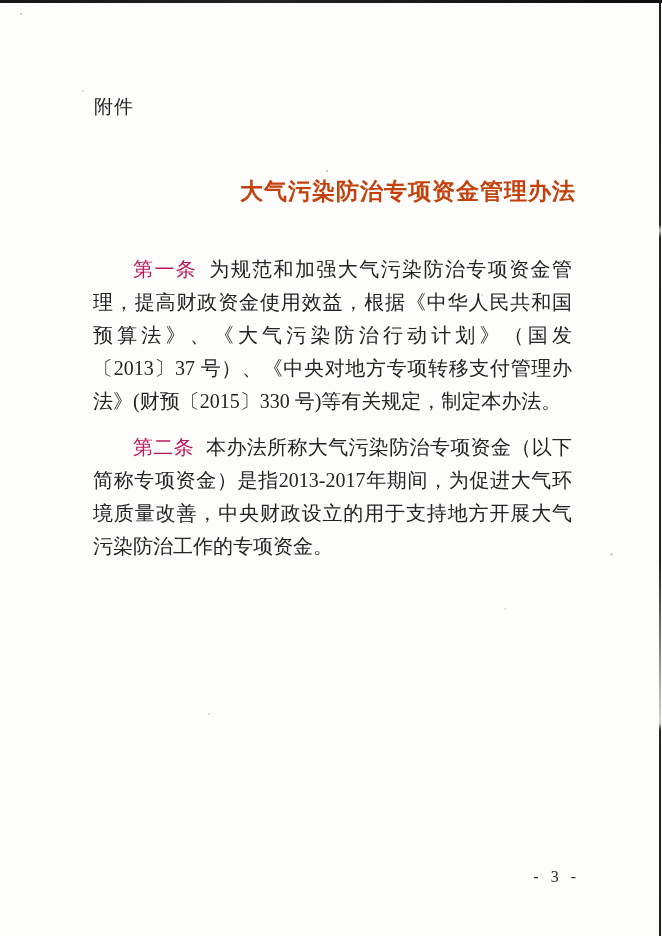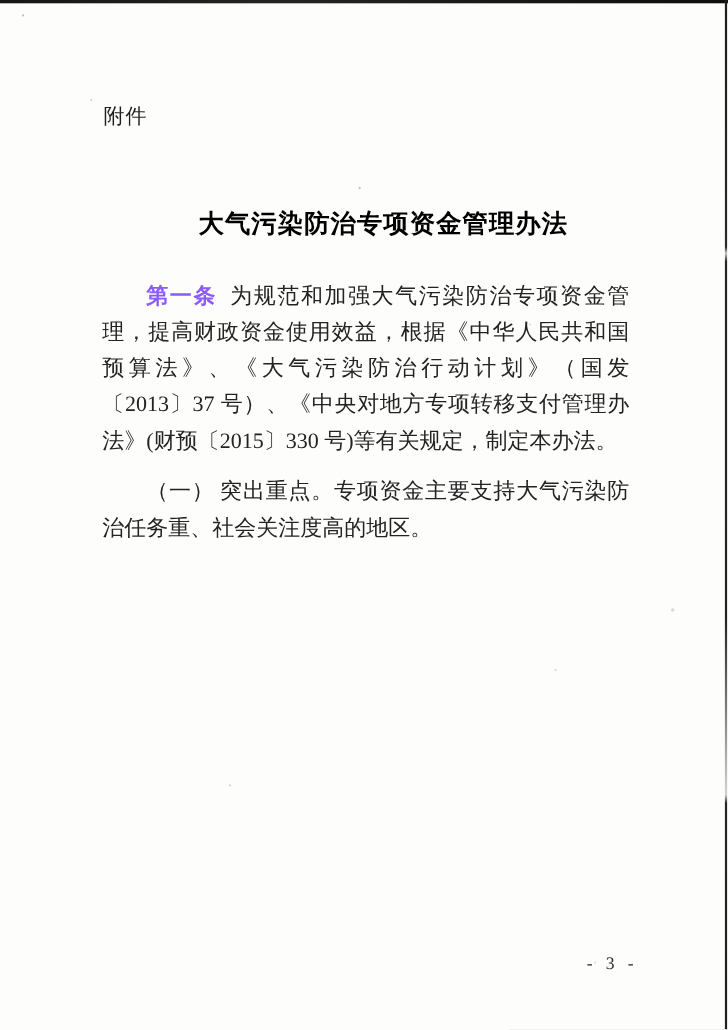--- a/index.html
+++ b/index.html
@@ -45,48 +45,48 @@
     font-size: 19px;
     line-height: 26px;
     letter-spacing: 1px;
     color: #1f1f1f;
   }
   .doc-title {
     position: absolute;
     left: 93px;
     top: 172px;
     width: 479px;
-    margin: 16px;
-    text-align: center;
+    margin: 4px;
+    text-align: right;
     font-size: 23px;
     line-height: 32px;
     font-weight: 700;
     letter-spacing: 1px;
-    color: #000000;
+    color: #c2410c;
   }
   .doc-body {
     position: absolute;
     left: 93px;
     top: 253px;
     width: 479px;
     font-size: 20px;
     line-height: 33px;
     text-align: justify;
     color: #232323;
   }
   .para {
     margin: 0 0 13px 0;
     text-indent: 2em;
   }
   .para.no-gap {
     margin-bottom: 0;
   }
   .article-heading {
-    font-weight: 700;
-    color: #8b5cf6;
+    font-weight: 400;
+    color: #be185d;
     margin-right: 0.6em;
   }
   .article-heading.plain {
     font-weight: 400;
     color: #232323;
     margin-right: 0.25em;
   }
   .page-number {
     position: absolute;
     top: 868px;
@@ -117,24 +117,24 @@
   <div class="attachment-label">附件</div>
 
   <h1 class="doc-title">大气污染防治专项资金管理办法</h1>
 
   <div class="doc-body">
 
     <p class="para">
       <span class="article-heading">第一条</span><span>为规范和加强大气污染防治专项资金管理，提高财政资金使用效益，根据《中华人民共和国预算法》、《大气污染防治行动计划》（国发〔2013〕37 号）、《中央对地方专项转移支付管理办法》(财预〔2015〕330 号)等有关规定，制定本办法。</span>
     </p>
 
+    <p class="para">
+      <span class="article-heading">第二条</span><span>本办法所称大气污染防治专项资金（以下简称专项资金）是指2013-2017年期间，为促进大气环境质量改善，中央财政设立的用于支持地方开展大气污染防治工作的专项资金。</span>
+    </p>
 
 
 
-    <p class="para">
-      <span class="article-heading plain">（一）</span><span>突出重点。专项资金主要支持大气污染防治任务重、社会关注度高的地区。</span>
-    </p>
 
   </div>
 
   <div class="page-number">- 3 -</div>
 
 </div>
 
 </body></html>

